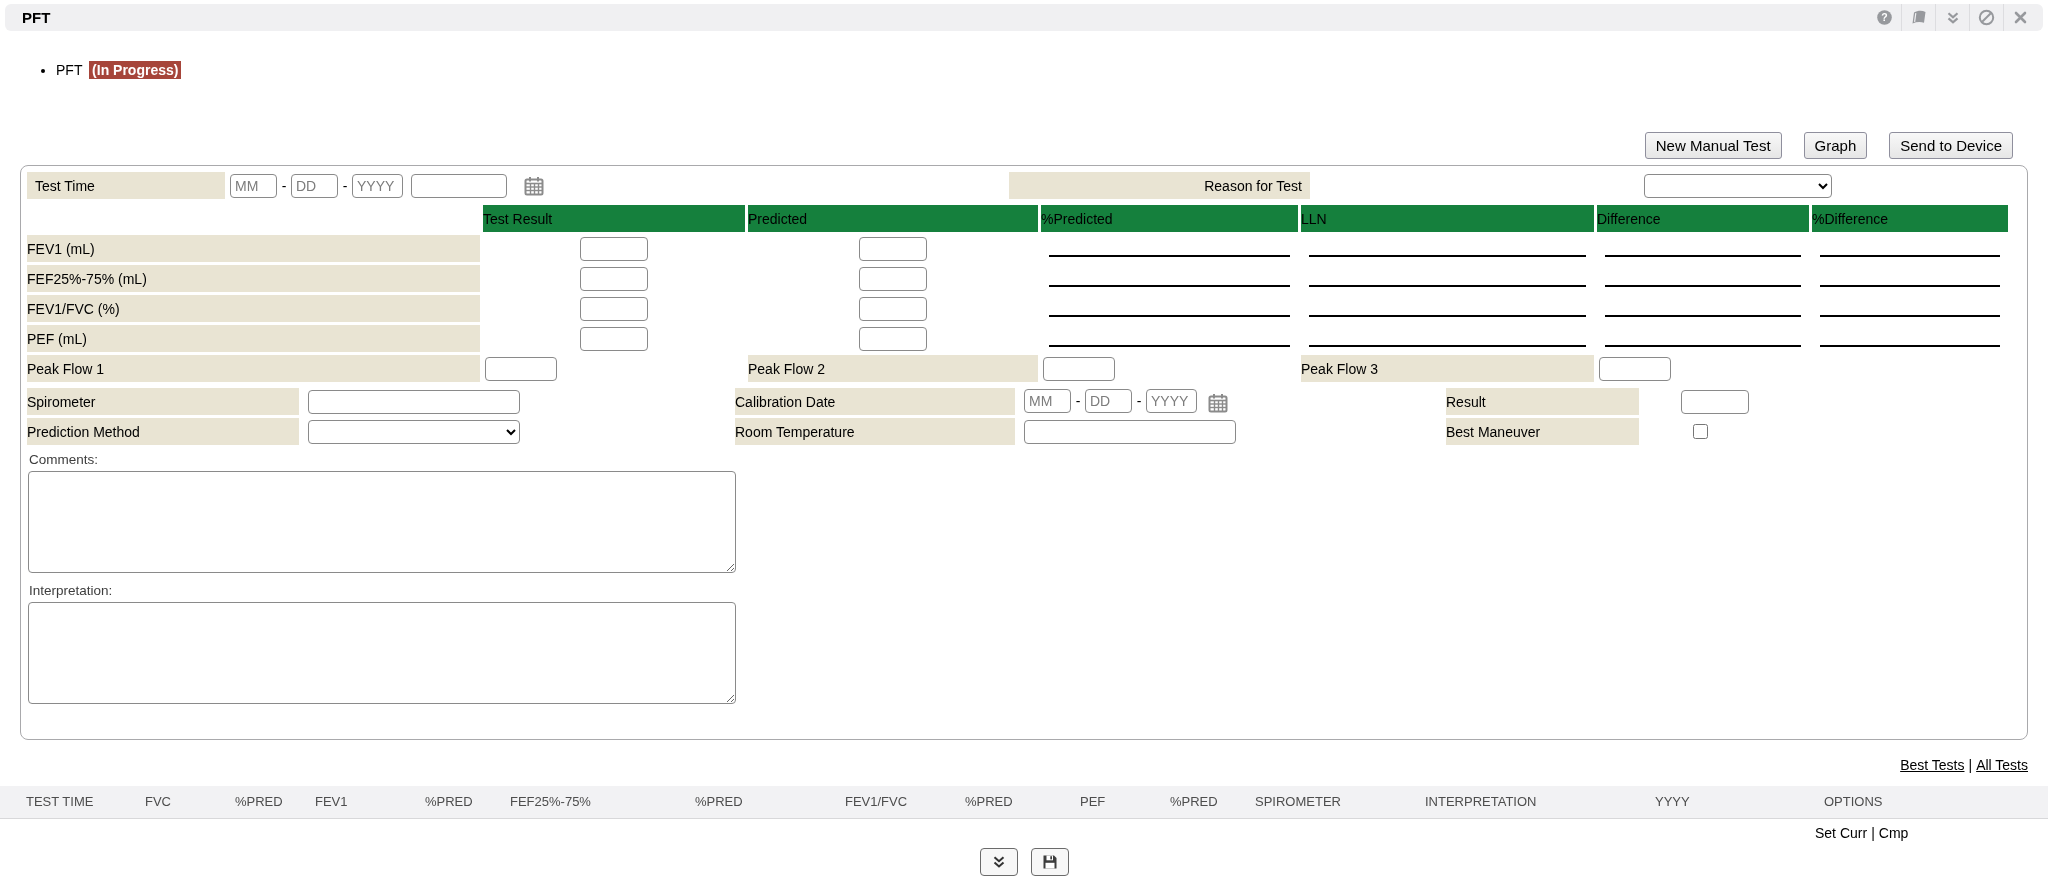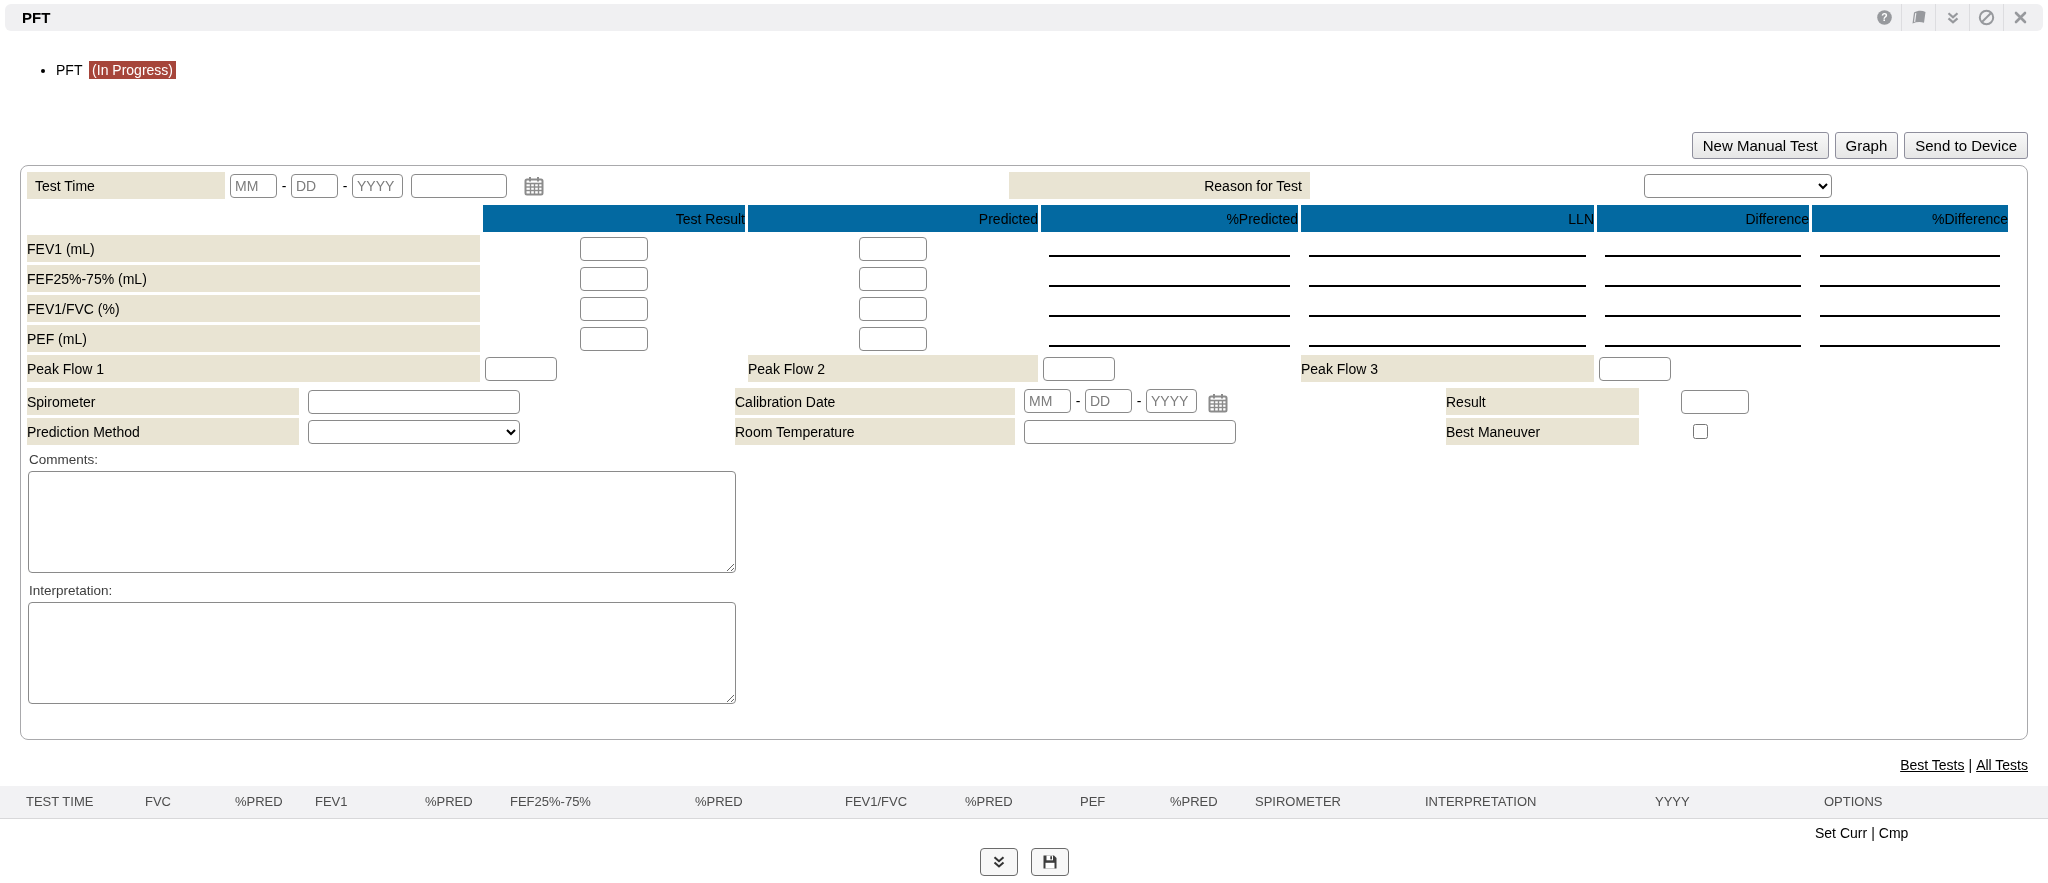--- a/index.html
+++ b/index.html
@@ -22,25 +22,25 @@
     width:34px; height:27px; display:flex; align-items:center; justify-content:center;
     cursor:pointer;
   }
   .tb-icon + .tb-icon { border-left:1px solid #dddde0; }
 
   
   ul.forms-list { position:absolute; top:60px; left:10px; margin:0; padding:0 0 0 46px; }
   ul.forms-list li { height:20px; line-height:20px; }
   .form-link { color:#000; text-decoration:none; }
   .badge {
-    background:#a6453a; color:#fff; padding:1px 3px; margin-left:3px;
-  }
-
-  
-  .actions { position:absolute; top:132px; right:20px; display:flex; gap:6px; }
+    background:#a6453a; color:#fff; padding:1px 3px; margin-left:3px;font-weight:bold;
+  }
+
+  
+  .actions { position:absolute; top:132px; right:35px; display:flex; gap:22px; }
   button.act {
     font-family:inherit; font-size:15px; color:#000;
     height:27px; padding:0 10px;
     border:1px solid #8f8f9d; border-radius:3px;
     background:linear-gradient(#f8f8f8,#e6e6e6);
     cursor:pointer;
   }
 
   
   .fieldset {
@@ -61,21 +61,21 @@
   .dash { width:14px; text-align:center; }
   .cal-btn { margin-left:16px; background:none; border:none; padding:0; cursor:pointer; height:22px; }
   .reason-cell { margin-left:464px; width:301px; justify-content:flex-end; }
   select.reason { margin-left:334px; width:188px; }
 
   table.meas, table.dev {
     border-collapse:separate; border-spacing:3px; margin-left:-3px; table-layout:fixed;
   }
   table.meas td, table.dev td { height:27px; padding:0; vertical-align:middle; }
   td.lbl { background:#e9e4d3; padding-left:8px; }
-  td.hdr { background:#0369a1; text-align:right; }
+  td.hdr { background:#15803d; text-align:left; }
   td.ctr { text-align:center; }
   input.box {
     width:68px; height:24px; border:1px solid #8a8a8a; border-radius:4px;
     font-family:inherit; font-size:14px; text-align:left; padding:0 4px;
   }
   td.pf-in input.box { margin-left:2px; width:72px; }
   .line { border-bottom:2px solid #000; height:16px; width:calc(100% - 16px); margin:0 auto; }
 
   .dev .fld { padding-left:6px; }
   .dev input.wide { width:212px; }

